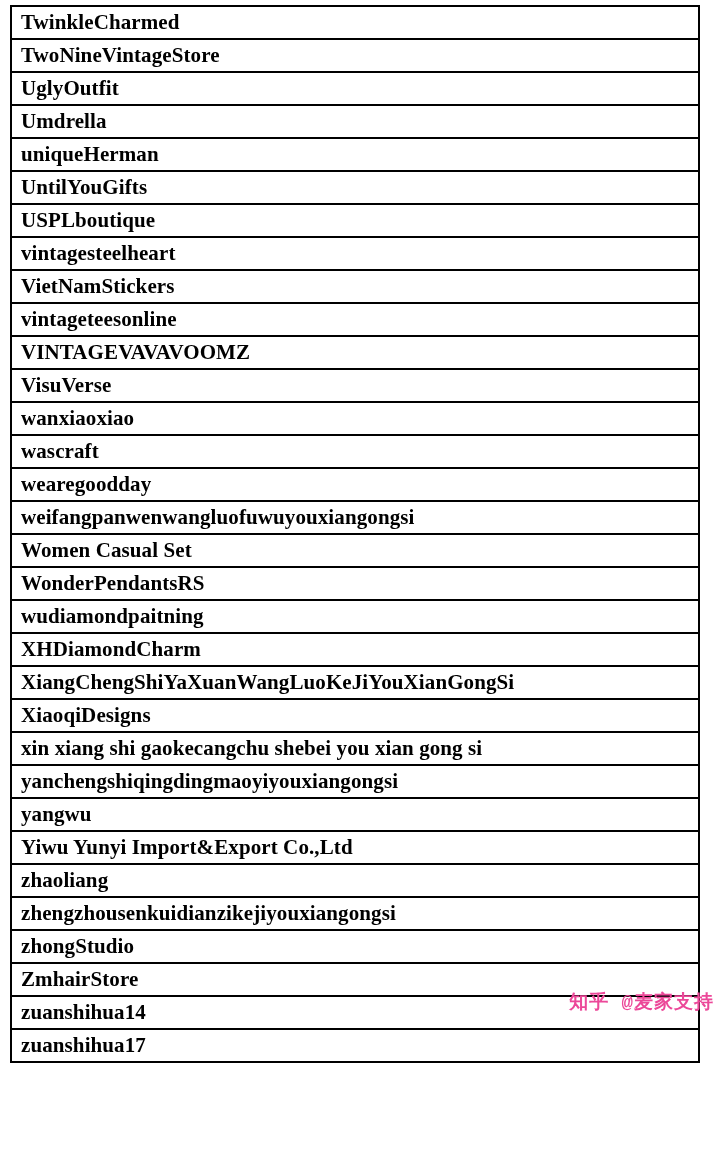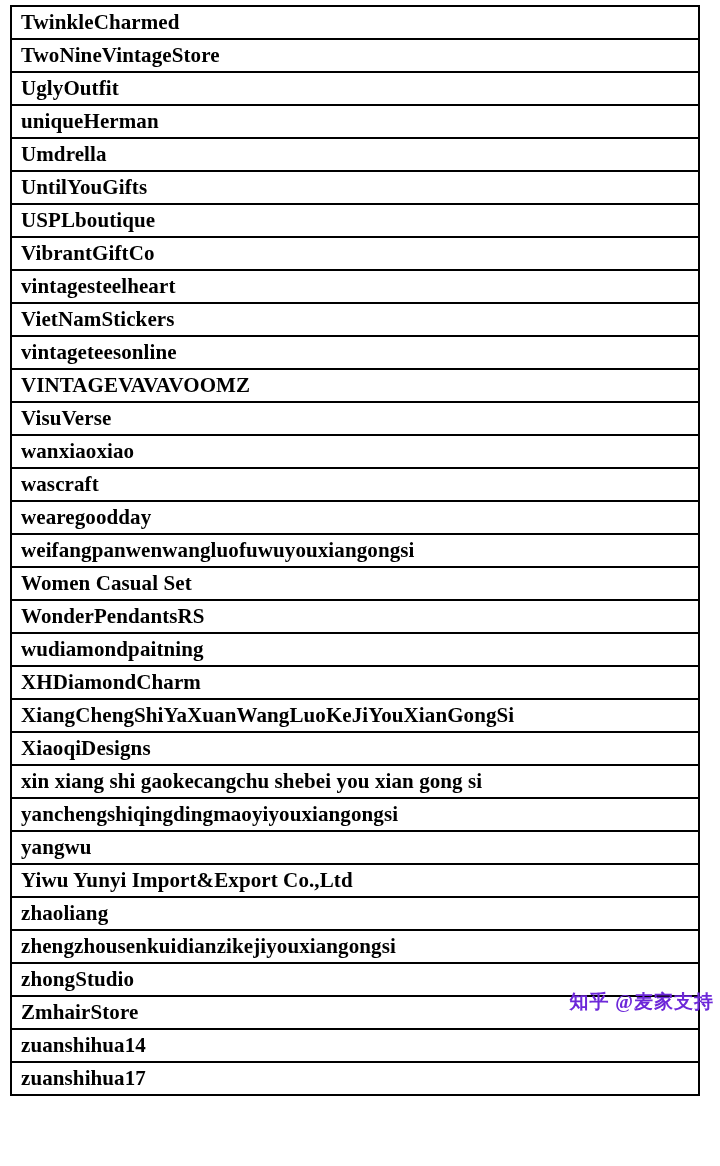--- a/index.html
+++ b/index.html
@@ -41,24 +41,24 @@
     letter-spacing: 0.1px;
     white-space: normal;
     word-break: break-word;
     background: #ffffff;
   }
 
   #watermark {
     position: absolute;
     right: 6px;
     bottom: 10px;
-    font-family: Liberation Serif, serif;
+    font-family: Liberation Mono, monospace;
     font-size: 19px;
     font-weight: 700;
-    color: #6d28d9;
+    color: #ec4899;
     letter-spacing: 1px;
     white-space: nowrap;
     pointer-events: none;
     user-select: none;
   }
 </style>
 </head>
 <body>
 
 <div id="page">
@@ -68,33 +68,30 @@
         <tr>
           <td class="cell">TwinkleCharmed</td>
         </tr>
         <tr>
           <td class="cell">TwoNineVintageStore</td>
         </tr>
         <tr>
           <td class="cell">UglyOutfit</td>
         </tr>
         <tr>
-          <td class="cell">uniqueHerman</td>
+          <td class="cell">Umdrella</td>
         </tr>
         <tr>
-          <td class="cell">Umdrella</td>
+          <td class="cell">uniqueHerman</td>
         </tr>
         <tr>
           <td class="cell">UntilYouGifts</td>
         </tr>
         <tr>
           <td class="cell">USPLboutique</td>
-        </tr>
-        <tr>
-          <td class="cell">VibrantGiftCo</td>
         </tr>
         <tr>
           <td class="cell">vintagesteelheart</td>
         </tr>
         <tr>
           <td class="cell">VietNamStickers</td>
         </tr>
         <tr>
           <td class="cell">vintageteesonline</td>
         </tr>

